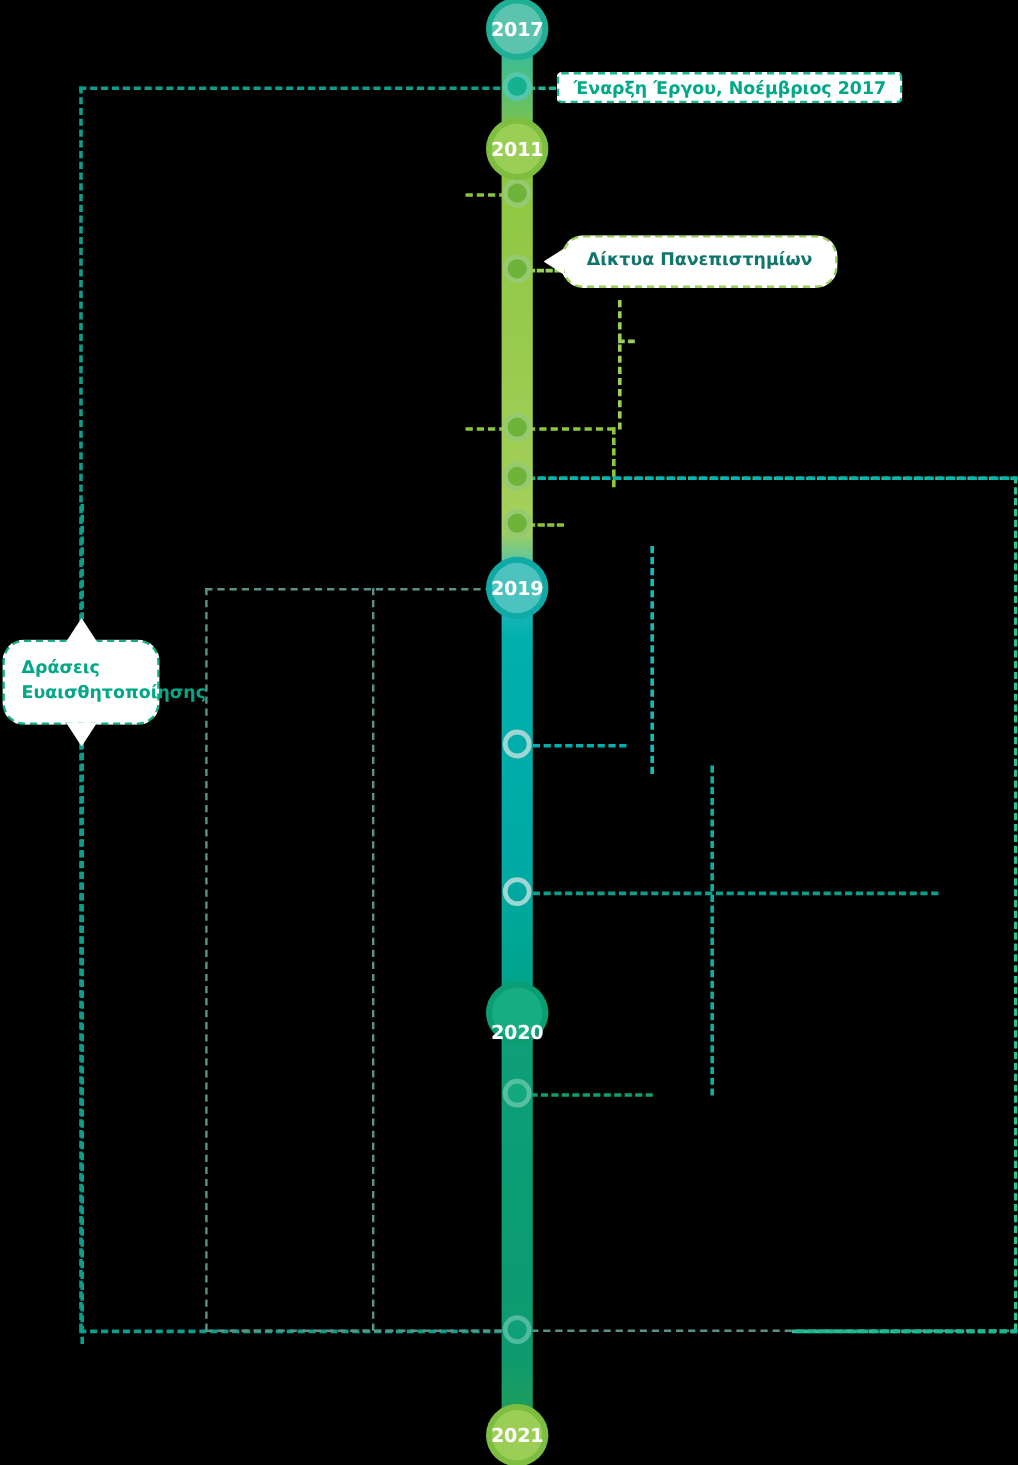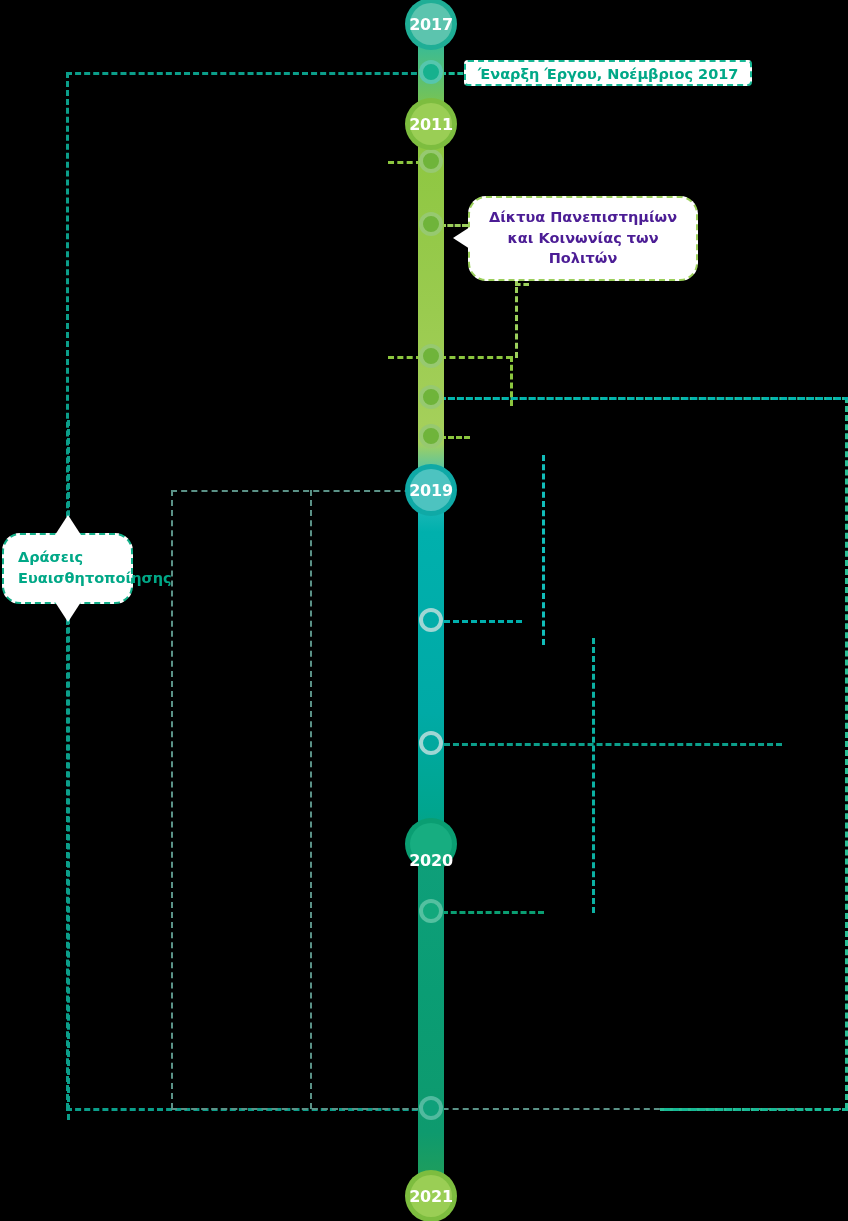--- a/index.html
+++ b/index.html
@@ -266,25 +266,24 @@
   </div>
   <div class="year" id="y2021">
     <span class="inner"></span>
     <span class="lbl">2021</span>
   </div>
 
   <div class="callout" style="left:464px;top:60px;height:26px;color:#00a887;border-color:#17b995;">
     <span>Έναρξη  Έργου, Νοέμβριος 2017</span>
   </div>
 
-  <div class="bubble" style="left:468px;top:196px;width:230px;color:#4c1d95;border-color:#9bcf5b;">
+  <div class="bubble" style="left:468px;top:196px;width:230px;color:#0f766e;border-color:#9bcf5b;">
     <span class="tail-l-b"></span>
     <span class="tail-l"></span>
     <div>Δίκτυα Πανεπιστημίων</div>
-    <div>και Κοινωνίας των Πολιτών</div>
   </div>
 
   <div class="bubble2" style="left:2px;top:533px;width:131px;color:#00a887;border-color:#13b089;">
     <span class="tail-t-o"></span>
     <span class="tail-b-o"></span>
     <span class="tail-t"></span>
     <span class="tail-b"></span>
     <div>Δράσεις</div>
     <div>Ευαισθητοποίησης</div>
   </div>

